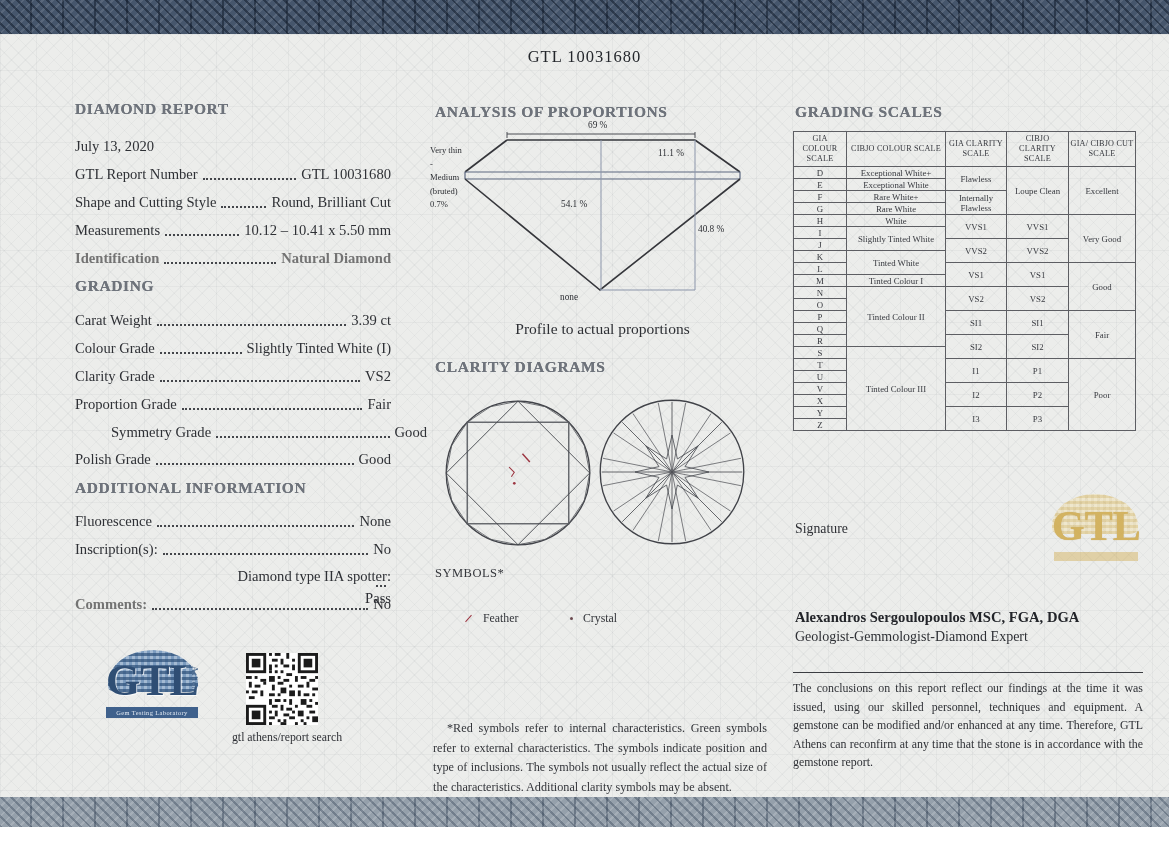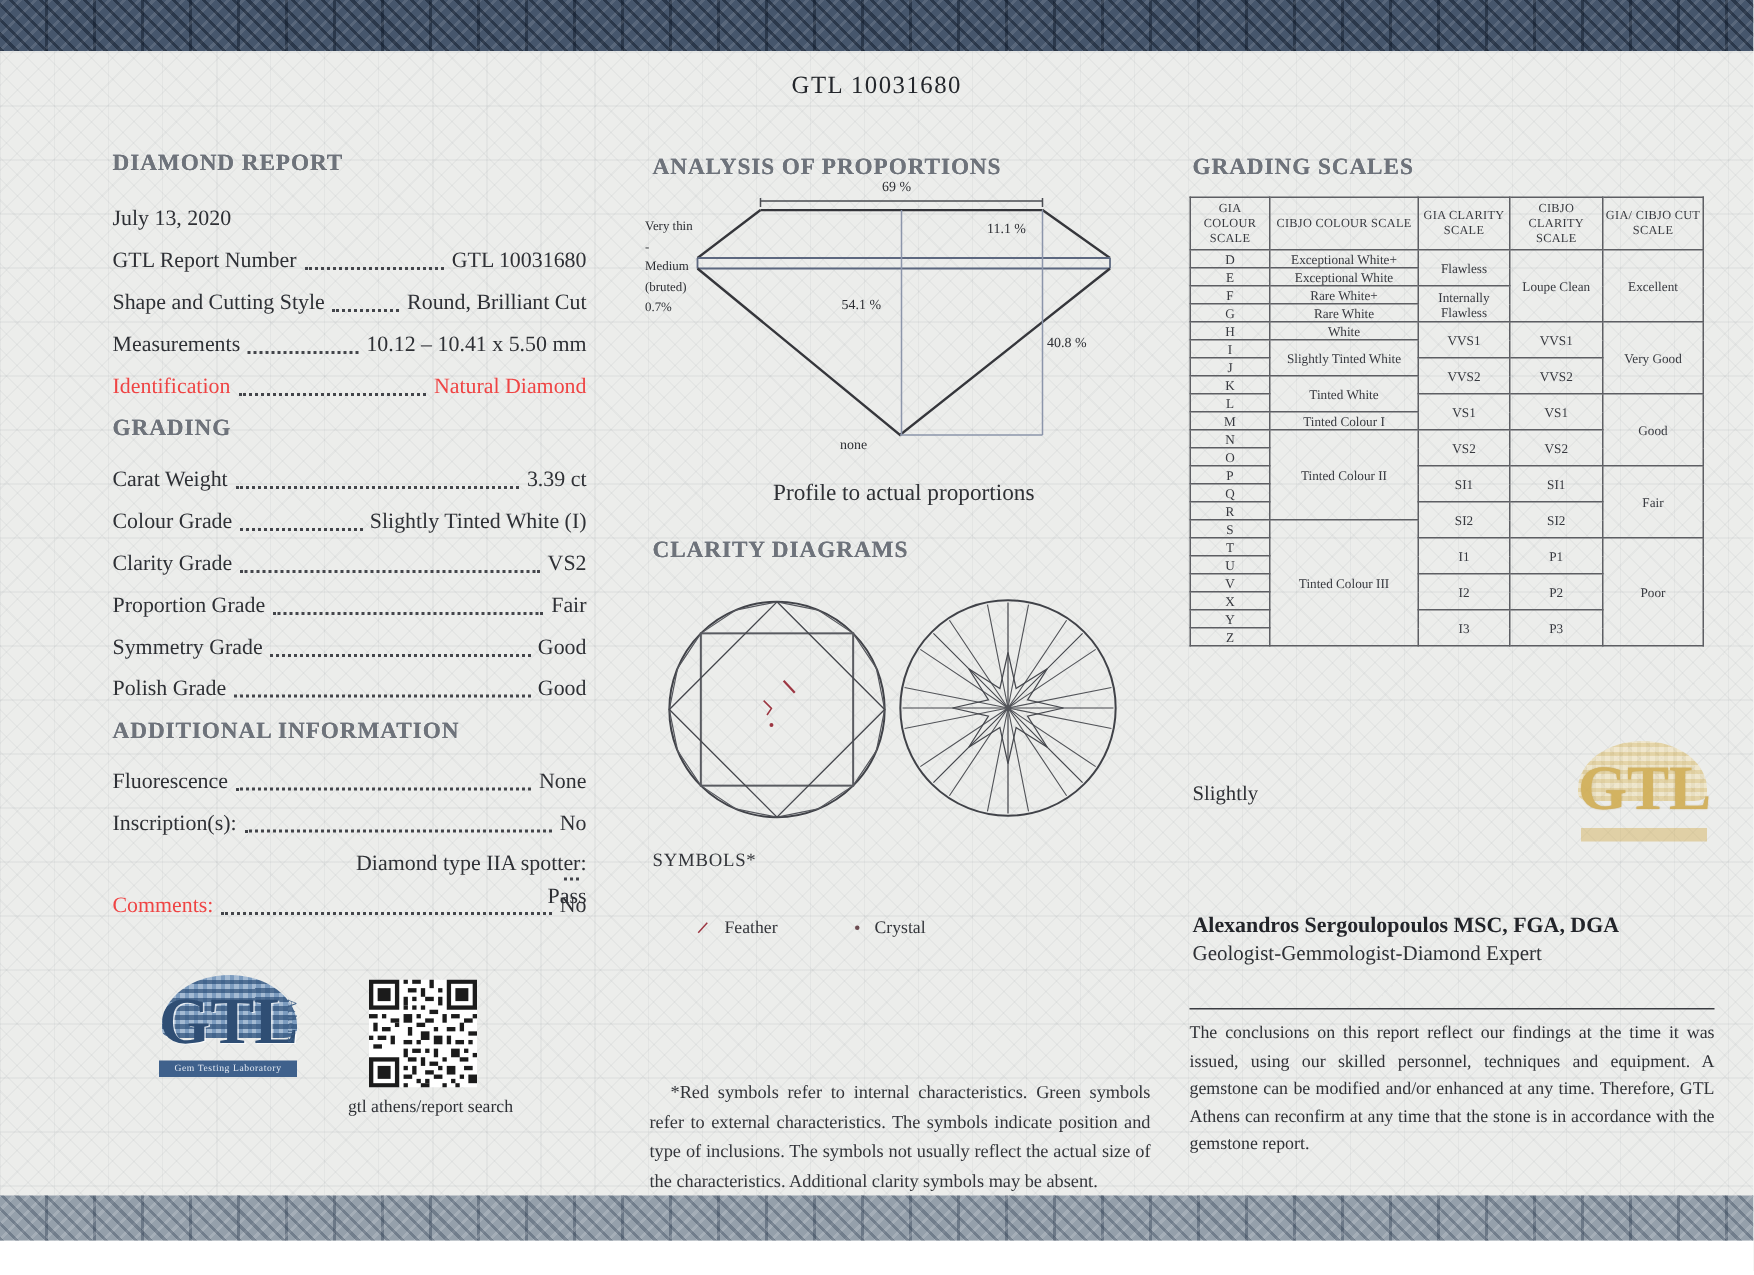--- a/index.html
+++ b/index.html
@@ -22,21 +22,21 @@
       repeating-linear-gradient(90deg, transparent 0 30px, rgba(45,60,80,.4) 30px 32px);}
   .doc-number{position:absolute;top:47px;left:0;width:1169px;text-align:center;
       font-size:16.5px;letter-spacing:1px;color:#23262b;}
   .sec-head{position:absolute;font-weight:bold;font-size:15.5px;letter-spacing:.6px;color:#6e737b;
       text-shadow:0 0 .4px #6e737b;}
   .field-row{position:absolute;left:75px;width:316px;display:flex;align-items:flex-end;
       font-size:14.6px;color:#2e3035;height:18px;}
   .field-row .lbl{white-space:nowrap;}
   .field-row .val{white-space:nowrap;}
   .leader{flex:1 1 auto;border-bottom:2px dotted #43454a;margin:0 5px 3px 5px;height:0;min-width:10px;}
-  .bold{font-weight:normal;color:#ef4444;}
+  .bold{font-weight:bold;color:#737373;}
   
   .prop-wrap{position:absolute;left:430px;top:88px;width:340px;height:232px;}
   .prop-lab{position:absolute;font-size:9.3px;color:#2c2e33;}
   .prop-caption{position:absolute;left:430px;top:320px;width:345px;text-align:center;
       font-size:15.5px;color:#2e3035;}
   
   .clarity-svg{position:absolute;}
   .symbols-lab{position:absolute;left:435px;top:566px;font-size:12.5px;letter-spacing:.5px;color:#33353a;}
   .legend-item{position:absolute;top:611px;font-size:11.8px;color:#33353a;display:flex;align-items:center;gap:10px;}
   .feather-mark{display:inline-block;width:9px;height:0;border-top:1.6px solid #9c3642;transform:rotate(-48deg);}
@@ -131,21 +131,21 @@
 <div class="field-row" style="top:367px;">
   <span class="lbl">Clarity Grade</span>
   <span class="leader"></span>
   <span class="val">VS2</span>
 </div>
 <div class="field-row" style="top:395px;">
   <span class="lbl">Proportion Grade</span>
   <span class="leader"></span>
   <span class="val">Fair</span>
 </div>
-<div class="field-row" style="top:423px;">
+<div class="field-row" style="top:423px;margin-left:36px;">
   <span class="lbl">Symmetry Grade</span>
   <span class="leader"></span>
   <span class="val">Good</span>
 </div>
 <div class="field-row" style="top:450px;">
   <span class="lbl">Polish Grade</span>
   <span class="leader"></span>
   <span class="val">Good</span>
 </div>
 
@@ -352,21 +352,21 @@
         <td>Y</td>
         <td rowspan="2">I3</td>
         <td rowspan="2">P3</td>
       </tr>
   <tr>
         <td>Z</td>
       </tr>
 </tbody>
   </table>
 
-<div class="sig-label">Slightly</div>
+<div class="sig-label">Signature</div>
 
 <div class="seal">
   <div class="dome"></div>
   <div class="letters">GTL</div>
   <div class="bar"></div>
 </div>
 
 <div class="sig-name">Alexandros Sergoulopoulos MSC, FGA, DGA</div>
 <div class="sig-title">Geologist-Gemmologist-Diamond Expert</div>
 

